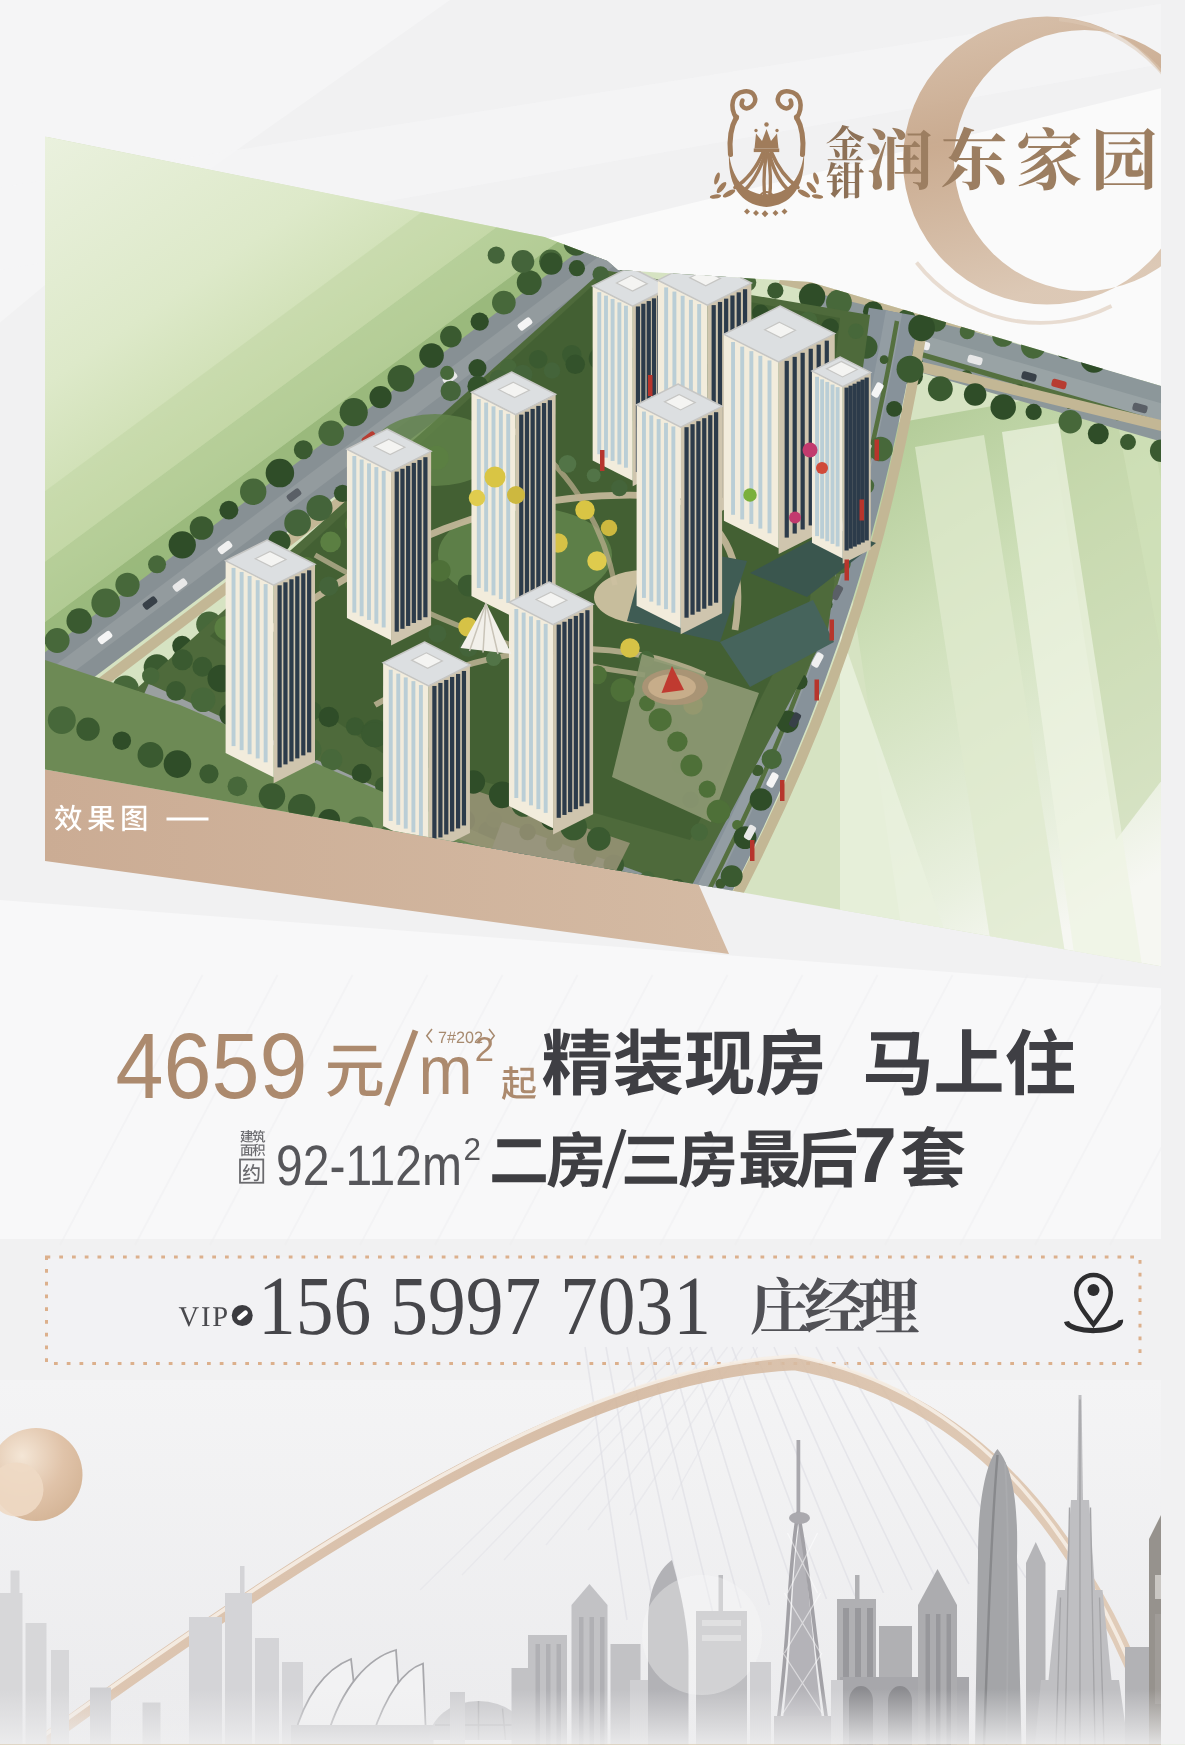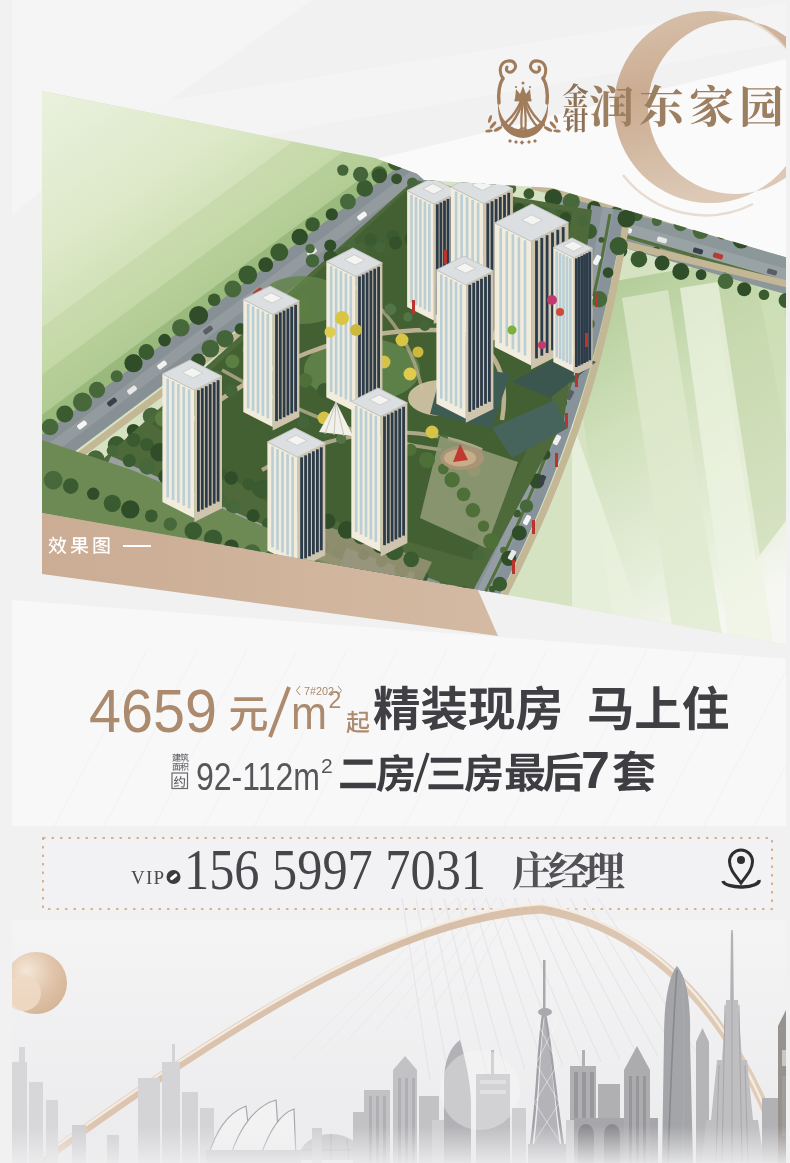--- a/index.html
+++ b/index.html
@@ -1,15 +1,15 @@
 <!DOCTYPE html>
 <html><head><meta charset="utf-8">
 <style>
 html,body{margin:0;padding:0;background:#f1f1f2;}
-#page{position:relative;width:774px;height:1163px;overflow:hidden;background:#a16207;font-family:"Liberation Sans",sans-serif;margin-left:12px;}
+#page{position:relative;width:774px;height:1163px;overflow:hidden;background:#a16207;font-family:"Liberation Sans",sans-serif;}
 svg{display:block}
 </style></head>
 <body>
 <div id="page">
 <svg width="790" height="1163" viewBox="0 0 790 1163">
 <defs>
 <path id="g91d1" d="M206.0 549.0 196.0 554.0C222.0 612.0 246.0 688.0 244.0 758.0C341.0 857.0 469.0 657.0 206.0 549.0ZM676.0 543.0C653.0 628.0 623.0 725.0 601.0 784.0L614.0 792.0C672.0 748.0 738.0 683.0 792.0 619.0C814.0 620.0 827.0 612.0 832.0 600.0ZM539.0 29.0C600.0 190.0 737.0 307.0 885.0 385.0C894.0 338.0 930.0 283.0 983.0 269.0L984.0 253.0C832.0 210.0 647.0 139.0 555.0 16.0C588.0 13.0 602.0 8.0 605.0 -6.0L422.0 -54.0C379.0 90.0 191.0 302.0 21.0 412.0L27.0 423.0C225.0 344.0 439.0 183.0 539.0 29.0ZM48.0 825.0 57.0 854.0H928.0C943.0 854.0 954.0 849.0 957.0 838.0C909.0 796.0 830.0 735.0 830.0 735.0L760.0 825.0H550.0V511.0H883.0C897.0 511.0 907.0 506.0 910.0 495.0C867.0 456.0 793.0 400.0 793.0 400.0L729.0 483.0H550.0V334.0H710.0C724.0 334.0 734.0 329.0 737.0 318.0C695.0 282.0 629.0 231.0 629.0 231.0L569.0 306.0H253.0L261.0 334.0H428.0V483.0H98.0L106.0 511.0H428.0V825.0Z"></path>
 <path id="g94b3" d="M745.0 761.0H579.0V495.0H745.0ZM900.0 118.0 857.0 192.0V2.0C884.0 -2.0 891.0 -12.0 894.0 -26.0L745.0 -41.0V194.0H579.0V3.0C606.0 -1.0 613.0 -12.0 615.0 -26.0L467.0 -41.0V194.0H374.0L382.0 223.0H467.0V889.0H488.0C531.0 889.0 579.0 862.0 579.0 850.0V789.0H745.0V885.0H767.0C809.0 885.0 857.0 857.0 857.0 844.0V223.0H952.0C966.0 223.0 975.0 218.0 978.0 207.0C952.0 171.0 900.0 118.0 900.0 118.0ZM745.0 467.0H579.0V223.0H745.0ZM245.0 19.0C271.0 17.0 281.0 9.0 283.0 -4.0L128.0 -48.0C117.0 55.0 76.0 232.0 23.0 332.0L33.0 339.0C54.0 321.0 75.0 300.0 95.0 278.0L102.0 304.0H175.0V442.0H26.0L34.0 471.0H175.0V701.0C175.0 721.0 167.0 731.0 121.0 766.0L235.0 868.0C243.0 859.0 251.0 845.0 255.0 826.0C336.0 736.0 399.0 653.0 431.0 609.0L425.0 599.0C377.0 627.0 328.0 655.0 285.0 679.0V471.0H427.0C441.0 471.0 450.0 466.0 453.0 455.0C418.0 419.0 358.0 368.0 358.0 367.0L305.0 442.0H285.0V304.0H403.0C417.0 304.0 427.0 299.0 430.0 288.0C394.0 252.0 333.0 201.0 333.0 201.0L280.0 275.0H97.0C136.0 230.0 171.0 178.0 198.0 126.0H422.0C436.0 126.0 446.0 121.0 449.0 110.0C413.0 75.0 352.0 25.0 352.0 25.0L299.0 97.0H213.0C226.0 70.0 237.0 44.0 245.0 19.0Z"></path>
 <path id="g6da6" d="M403.0 -39.0 395.0 -33.0C432.0 6.0 475.0 69.0 487.0 126.0C596.0 195.0 682.0 -13.0 403.0 -39.0ZM462.0 103.0 323.0 89.0V889.0H344.0C383.0 889.0 426.0 869.0 426.0 860.0V131.0C452.0 127.0 460.0 117.0 462.0 103.0ZM91.0 592.0C80.0 592.0 48.0 592.0 48.0 592.0V611.0C68.0 613.0 83.0 617.0 97.0 626.0C118.0 641.0 122.0 731.0 105.0 828.0C113.0 864.0 136.0 878.0 159.0 878.0C210.0 878.0 243.0 846.0 244.0 798.0C248.0 714.0 206.0 678.0 204.0 628.0C204.0 603.0 209.0 568.0 216.0 539.0C225.0 489.0 278.0 284.0 307.0 172.0L291.0 169.0C140.0 536.0 140.0 536.0 120.0 572.0C110.0 592.0 105.0 592.0 91.0 592.0ZM34.0 190.0 25.0 197.0C62.0 232.0 101.0 290.0 110.0 342.0C212.0 411.0 299.0 215.0 34.0 190.0ZM110.0 -31.0 102.0 -25.0C138.0 13.0 182.0 74.0 196.0 129.0C302.0 195.0 384.0 -8.0 110.0 -31.0ZM727.0 151.0 680.0 215.0H442.0L450.0 244.0H568.0V407.0H463.0L471.0 435.0H568.0V613.0H432.0L440.0 642.0H805.0C812.0 642.0 818.0 641.0 823.0 638.0V750.0C823.0 763.0 820.0 770.0 803.0 770.0C783.0 770.0 705.0 764.0 705.0 764.0V779.0C746.0 785.0 765.0 797.0 777.0 812.0C790.0 827.0 793.0 852.0 796.0 883.0C912.0 873.0 927.0 832.0 927.0 760.0V93.0C948.0 89.0 962.0 80.0 969.0 72.0L862.0 -10.0L813.0 46.0H618.0L627.0 75.0H823.0V617.0C788.0 583.0 738.0 542.0 738.0 542.0L686.0 613.0H665.0V435.0H770.0C783.0 435.0 792.0 430.0 795.0 419.0C767.0 391.0 719.0 351.0 719.0 351.0L679.0 407.0H665.0V244.0H787.0C800.0 244.0 810.0 239.0 813.0 228.0C781.0 196.0 727.0 151.0 727.0 151.0Z"></path>
 <path id="g4e1c" d="M669.0 508.0 660.0 515.0C729.0 589.0 812.0 697.0 843.0 792.0C972.0 876.0 1053.0 615.0 669.0 508.0ZM406.0 581.0 257.0 496.0C199.0 629.0 105.0 757.0 24.0 831.0L33.0 841.0C154.0 791.0 271.0 710.0 362.0 593.0C385.0 598.0 400.0 592.0 406.0 581.0ZM502.0 -7.0 348.0 -54.0C334.0 -11.0 306.0 58.0 274.0 131.0H40.0L48.0 159.0H261.0C226.0 239.0 186.0 321.0 154.0 379.0C139.0 386.0 125.0 396.0 116.0 404.0L229.0 475.0L266.0 438.0H464.0V744.0C464.0 757.0 459.0 761.0 443.0 761.0C422.0 761.0 322.0 755.0 322.0 755.0V768.0C371.0 776.0 393.0 789.0 408.0 806.0C423.0 824.0 428.0 850.0 431.0 887.0C567.0 875.0 586.0 832.0 586.0 749.0V438.0H881.0C895.0 438.0 906.0 433.0 909.0 422.0C862.0 380.0 783.0 319.0 783.0 319.0L713.0 409.0H586.0V269.0C608.0 266.0 616.0 258.0 618.0 244.0L464.0 231.0V409.0H273.0C306.0 342.0 352.0 246.0 392.0 159.0H932.0C947.0 159.0 958.0 154.0 961.0 143.0C911.0 100.0 829.0 37.0 829.0 37.0L756.0 131.0H405.0L458.0 12.0C485.0 16.0 497.0 5.0 502.0 -7.0Z"></path>

